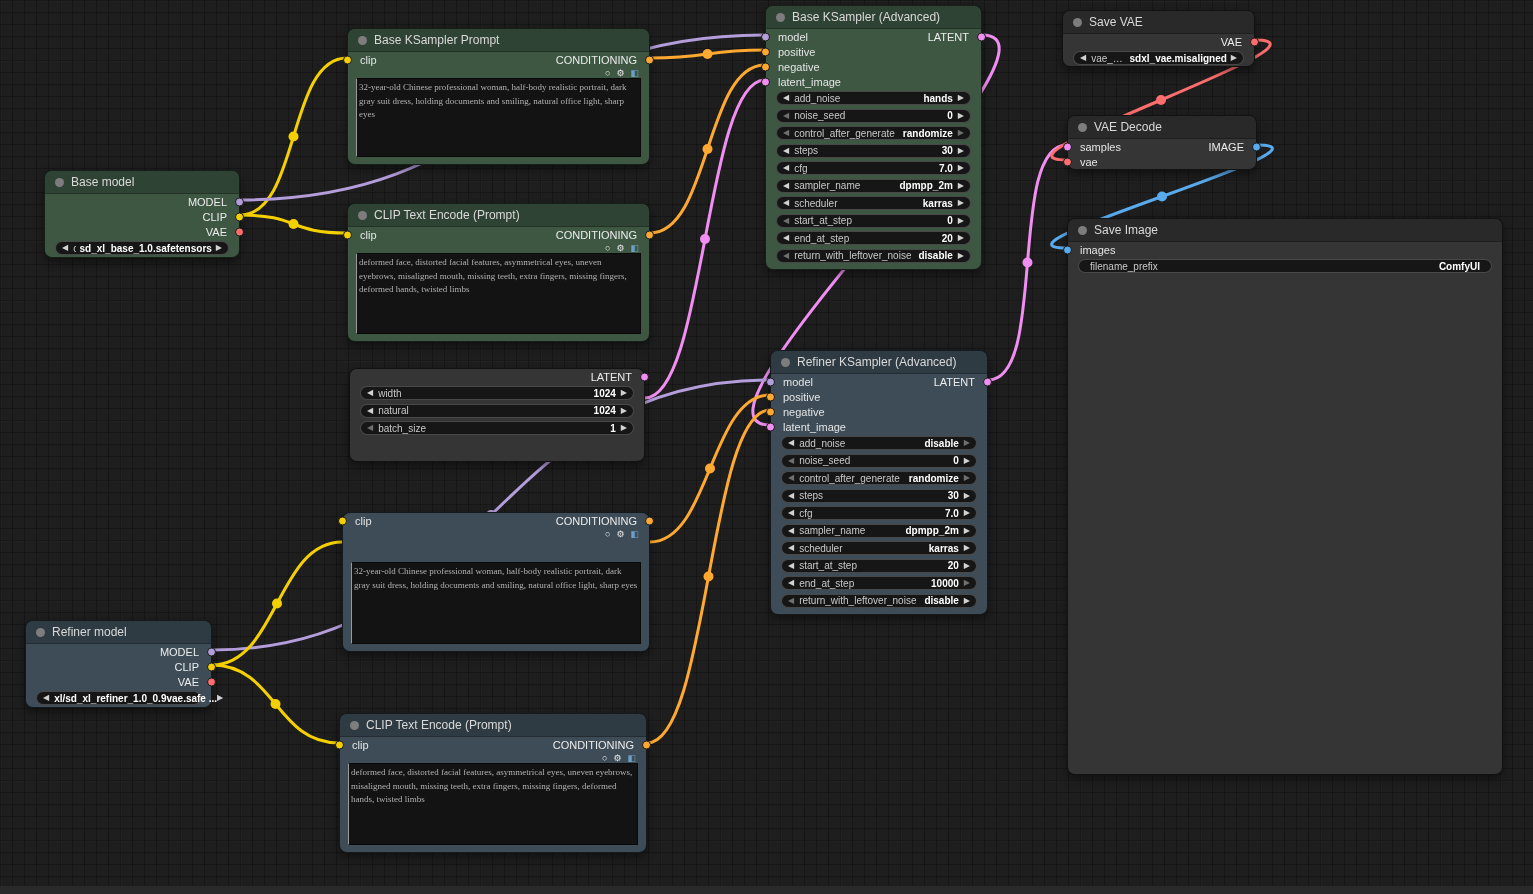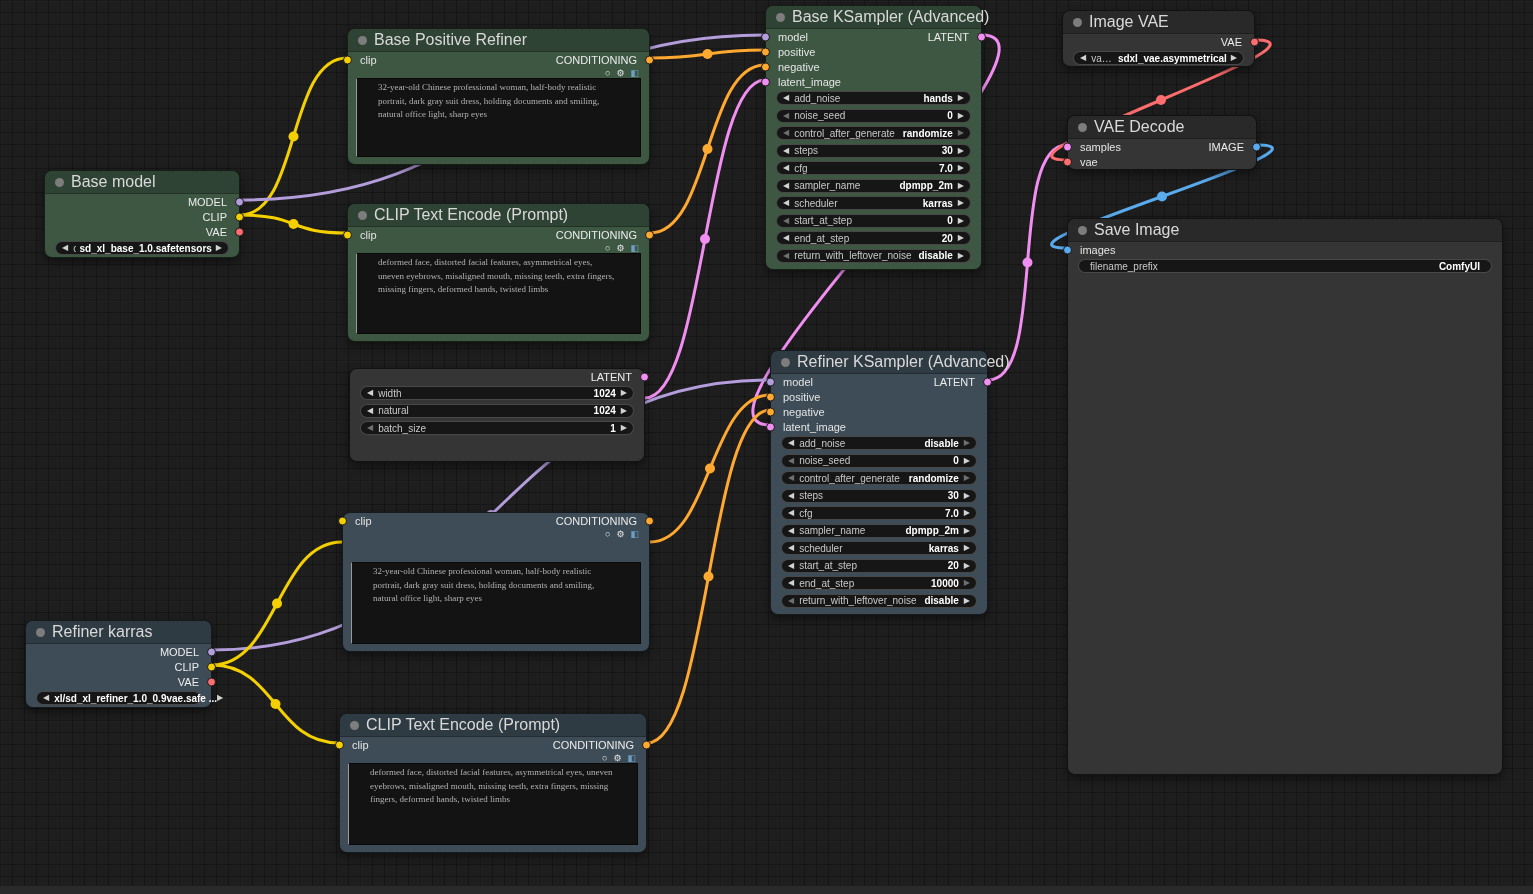--- a/index.html
+++ b/index.html
@@ -12,21 +12,21 @@
       linear-gradient(90deg,rgba(255,255,255,.015) 2px,transparent 2px);
     background-size:12px 12px,12px 12px,60px 60px,60px 60px;}
   #wires{position:absolute;left:0;top:0;z-index:1;}
   .node{position:absolute;z-index:2;border-radius:8px;border:1px solid rgba(0,0,0,.65);
     box-shadow:0 4px 10px rgba(0,0,0,.45);box-sizing:border-box;}
   .node.green{background:#3d5743;}
   .node.gray{background:#353535;}
   .node.bluegray{background:#3d4c57;}
   .node-title{height:22px;display:flex;align-items:center;gap:7px;padding:0 10px;
     background:rgba(0,0,0,.22);border-bottom:1px solid rgba(0,0,0,.25);
-    border-radius:8px 8px 0 0;font-size:16px;color:#d9d9d9;white-space:nowrap;}
+    border-radius:8px 8px 0 0;font-size:12px;color:#d9d9d9;white-space:nowrap;}
   .collapse-dot{width:9px;height:9px;border-radius:50%;background:#7d7d7d;flex:none;}
   .row{height:15px;display:flex;align-items:center;position:relative;font-size:11px;color:#e4e4e4;}
   .row .in-label{margin-left:12px;}
   .row .out-label{margin-left:auto;margin-right:12px;color:#ececec;text-align:right;}
   .dot{width:9px;height:9px;border-radius:50%;border:1px solid #1a1a1a;box-sizing:border-box;
     position:absolute;top:50%;transform:translateY(-50%);background:#999;}
   .dot.in{left:-5px;}
   .dot.out{right:-5px;}
   .widgets{margin-top:2px;}
   .widget{height:14px;margin:0 10px 3.5px;background:#161616;border:1px solid rgba(165,165,165,.35);
@@ -37,21 +37,21 @@
   .wlabel{margin-left:5px;overflow:hidden;text-overflow:ellipsis;}
   .wvalue{margin-left:auto;margin-right:5px;color:#fff;font-weight:700;}
   .widget.center-val .wvalue{flex:1;text-align:center;margin:0 4px;}
   .widget.left-val .wvalue{margin-left:5px;margin-right:auto;font-weight:700;}
   .tools{height:12px;display:flex;justify-content:flex-end;align-items:center;gap:6px;
     padding-right:10px;font-size:9px;color:#e6e6e6;line-height:1;}
   .tool-speaker{color:#6d9ec4;font-size:9px;}
   .prompt{position:absolute;left:8px;right:8px;bottom:7px;background:#131313;
     border:1px solid #0a0a0a;border-left:1px solid #9a9a9a;color:#b2b2b2;
     font-family:"Liberation Serif",serif;font-size:9px;line-height:1.5;
-    padding:2px 21px;overflow:hidden;white-space:pre-wrap;}
+    padding:2px 2px;overflow:hidden;white-space:pre-wrap;}
   .bottom-bar{position:absolute;left:0;right:0;bottom:0;height:8px;background:#2a2a2a;z-index:3;}
 </style>
 </head>
 <body>
 
 <div id="canvas">
   <svg id="wires" width="1533" height="894">
       <path d="M 240 215 C 300 215, 287 58, 347 58" stroke="#f5d000" stroke-width="3" fill="none" stroke-linecap="round"></path>
       <circle cx="293.5" cy="136.5" r="5" fill="#f5d000"></circle>
       <path d="M 240 215 C 300 215, 287 233, 347 233" stroke="#f5d000" stroke-width="3" fill="none" stroke-linecap="round"></path>
@@ -107,21 +107,21 @@
         <span class="wlabel">ckp ...</span>
         <span class="wvalue">sd_xl_base_1.0.safetensors</span>
         <span class="arr right">▶</span>
       </div>
     </div>
   </div>
 
   <div class="node green" style="left:347px;top:28px;width:303px;height:137px">
     <div class="node-title">
       <span class="collapse-dot"></span>
-      <span>Base Positive Refiner</span>
+      <span>Base KSampler Prompt</span>
     </div>
     <div class="row">
       <span class="dot in" style="background: rgb(245, 208, 0);"></span>
       <span class="in-label">clip</span>
       <span class="out-label">CONDITIONING</span>
       <span class="dot out" style="background: rgb(255, 169, 49);"></span>
     </div>
     <div class="tools">
       <span>○</span>
       <span>⚙</span>
@@ -232,31 +232,31 @@
           <span class="wlabel">return_with_leftover_noise</span>
           <span class="wvalue">disable</span>
           <span class="arr right">▶</span>
         </div>
     </div>
   </div>
 
   <div class="node gray" style="left:1062px;top:10px;width:193px;height:57px">
     <div class="node-title">
       <span class="collapse-dot"></span>
-      <span>Image VAE</span>
+      <span>Save VAE</span>
     </div>
     <div class="row">
       <span class="out-label">VAE</span>
       <span class="dot out" style="background: rgb(255, 110, 110);"></span>
     </div>
     <div class="widgets">
       <div class="widget center-val">
         <span class="arr left">◀</span>
         <span class="wlabel">vae_name</span>
-        <span class="wvalue">sdxl_vae.asymmetrical</span>
+        <span class="wvalue">sdxl_vae.misaligned</span>
         <span class="arr right">▶</span>
       </div>
     </div>
   </div>
 
   <div class="node gray" style="left:1067px;top:115px;width:190px;height:55px">
     <div class="node-title">
       <span class="collapse-dot"></span>
       <span>VAE Decode</span>
     </div>
@@ -328,21 +328,21 @@
       <span>○</span>
       <span>⚙</span>
       <span class="tool-speaker">◧</span>
     </div>
     <div class="prompt" style="top:49px">32-year-old Chinese professional woman, half-body realistic portrait, dark gray suit dress, holding documents and smiling, natural office light, sharp eyes</div>
   </div>
 
   <div class="node bluegray" style="left:25px;top:620px;width:187px;height:88px">
     <div class="node-title">
       <span class="collapse-dot"></span>
-      <span>Refiner karras</span>
+      <span>Refiner model</span>
     </div>
     <div class="row">
       <span class="out-label">MODEL</span>
       <span class="dot out" style="background: rgb(179, 157, 219);"></span>
     </div>
     <div class="row">
       <span class="out-label">CLIP</span>
       <span class="dot out" style="background: rgb(245, 208, 0);"></span>
     </div>
     <div class="row">

